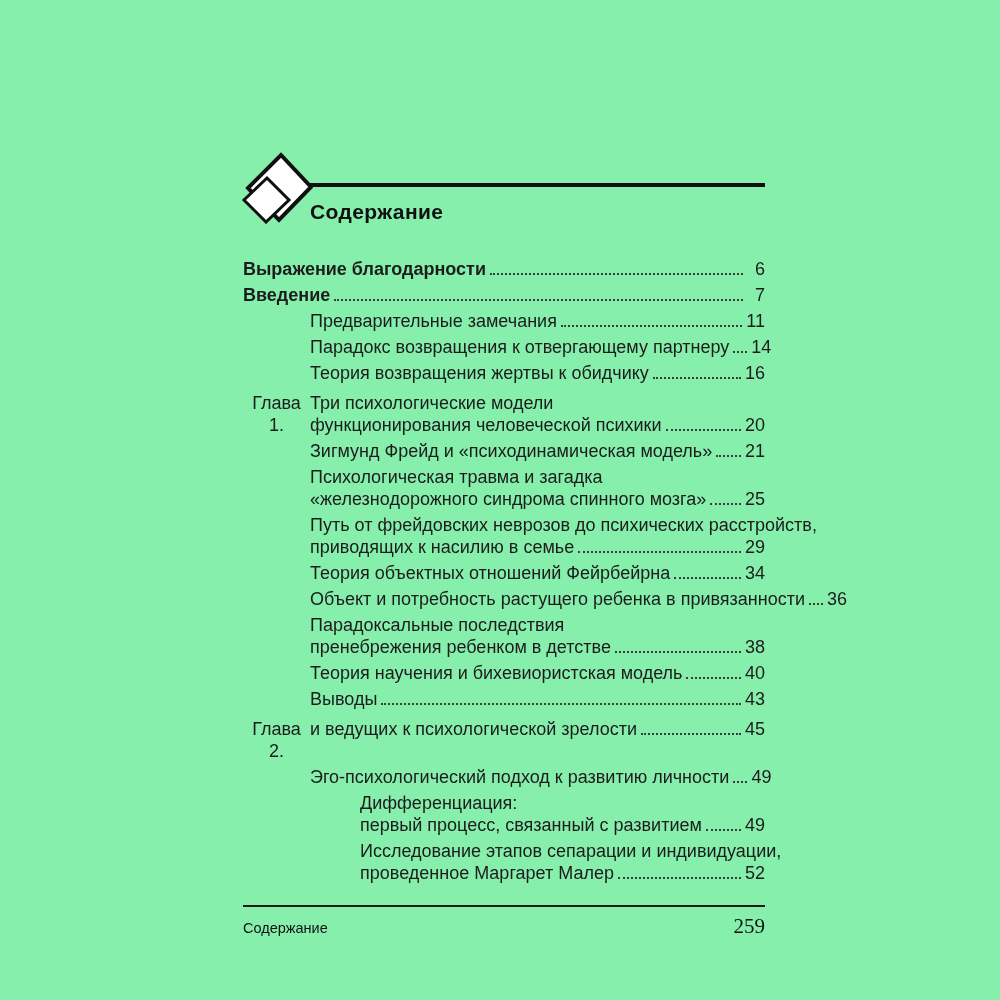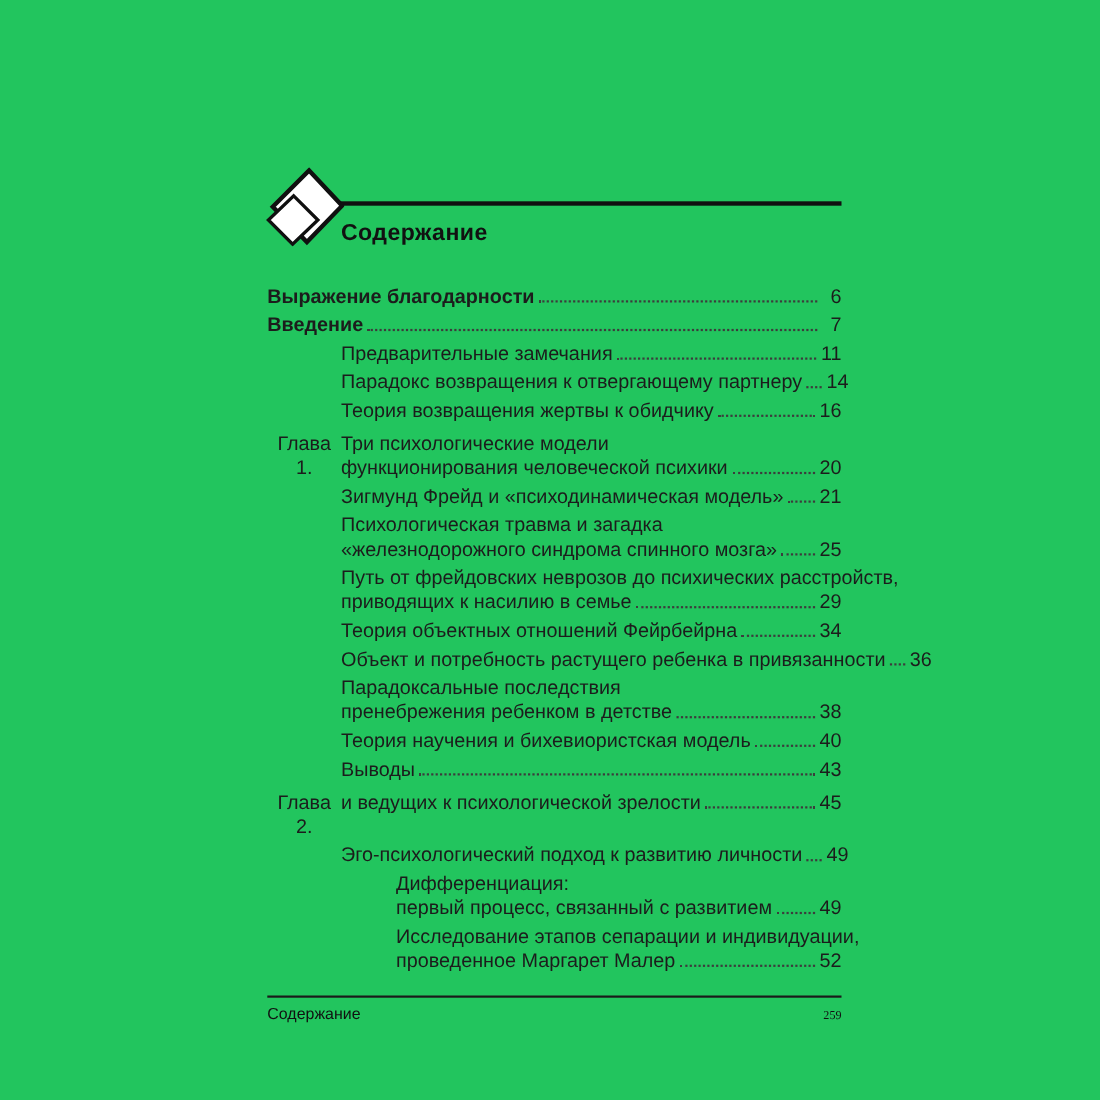--- a/index.html
+++ b/index.html
@@ -4,21 +4,21 @@
 <style>
   * { margin:0; padding:0; box-sizing:border-box; }
   html,body { width:1000px; height:1000px; }
   body {
     background:#ffffff;
     font-family:"Liberation Sans", sans-serif;
     color:#1c1c1c;
     position:relative;
     overflow:hidden;
   }
-  .page { position:absolute; inset:0; background:#22c55e; }
+  .page { position:absolute; inset:0; background:#86efac; }
 
   
   .header { position:absolute; top:150px; left:0; width:100%; height:105px; }
   .rule {
     position:absolute; left:301px; top:33px;
     width:464px; height:4px; background:#101010;
   }
   .logo { position:absolute; left:241px; top:2px; width:72px; height:72px; }
   .title {
     position:absolute; left:310px; top:50px;
@@ -53,21 +53,21 @@
   .pagenum { flex:none; min-width:18px; text-align:right; }
 
   
   .footer {
     position:absolute; top:905px; left:243px; width:522px;
     border-top:2px solid #1a1a1a;
     padding-top:7px;
     display:flex; justify-content:space-between; align-items:baseline;
   }
   .footer-section { font-size:14.5px; color:#111; }
-  .footer-page { font-family:"Liberation Serif", serif; font-size:11px; color:#111; }
+  .footer-page { font-family:"Liberation Serif", serif; font-size:21px; color:#111; }
 </style>
 </head>
 <body>
 
 <div class="page">
 
   <div class="header">
     <div class="rule"></div>
     <svg class="logo" viewBox="0 0 72 72" xmlns="http://www.w3.org/2000/svg">
       <polygon points="40,3 70,35 38,68 7,36" fill="#ffffff" stroke="#101010" stroke-width="4"></polygon>

